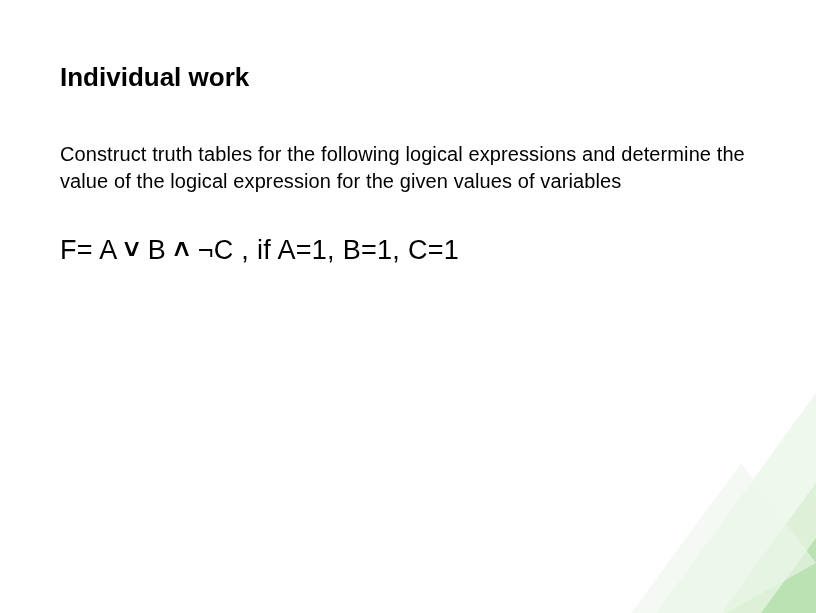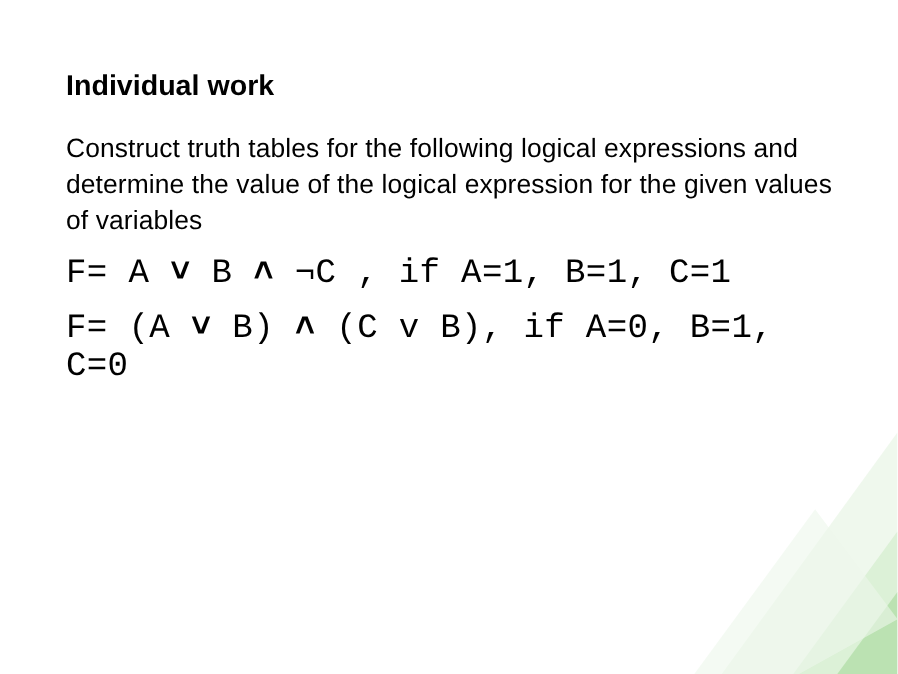--- a/index.html
+++ b/index.html
@@ -20,33 +20,32 @@
   }
   .content {
     position: relative;
     z-index: 1;
     padding: 62px 50px 40px 60px;
   }
   .heading {
     font-size: 26px;
     font-weight: bold;
     color: #000;
-    margin-bottom: 27px;
+    margin-bottom: 48px;
   }
   .instruction {
-    font-size: 24px;
+    font-size: 20px;
     color: #000;
     line-height: 1.35;
-    margin-bottom: 14px;
+    margin-bottom: 40px;
     letter-spacing: 0.1px;
   }
   .expressions {
-    font-size: 31px;
+    font-size: 27px;
     color: #000;
-    font-family: Liberation Mono, monospace;
   }
   .expr-line {
     margin-bottom: 15px;
     letter-spacing: 0.3px;
   }
   .op {
     font-weight: bold;
   }
 </style>
 </head>
@@ -64,19 +63,16 @@
   <p class="instruction">Construct truth tables for the following logical expressions and determine the value of the logical expression for the given values of variables</p>
 
   <div class="expressions">
 
     <div class="expr-line">
       <span>F= A </span><span class="op">˅</span><span> B </span><span class="op">˄</span><span> </span><span>¬</span><span>C , if A=1, B=1, C=1</span>
     </div>
 
 
 
-    <div class="expr-line">
-      <span>F= (A </span><span class="op">˅</span><span> B) </span><span class="op">˄</span><span> (C v B), if A=0, B=1, C=0</span>
-    </div>
 
 
   </div>
 </div>
 
 </body></html>

